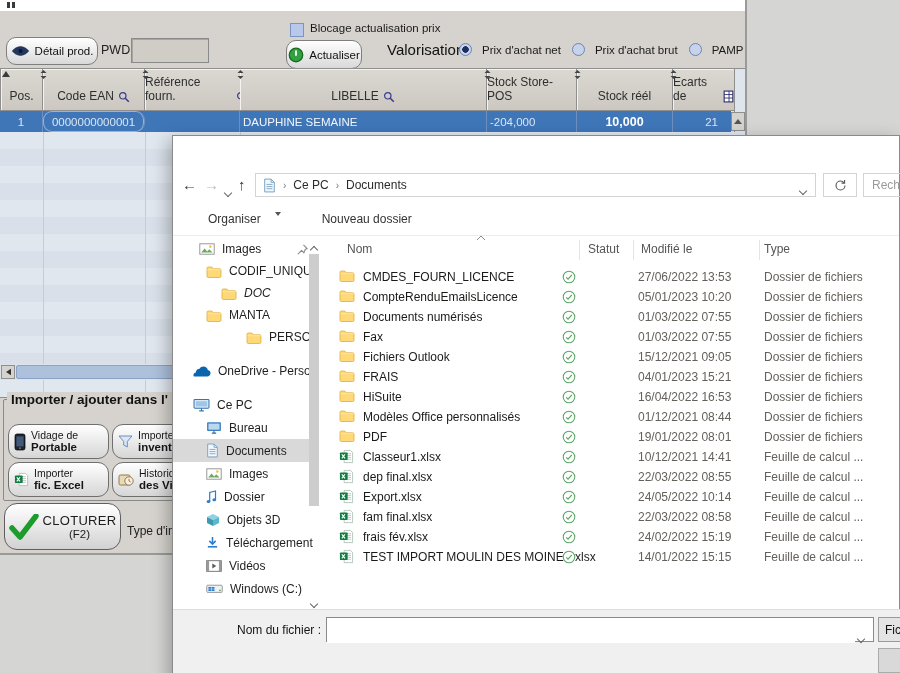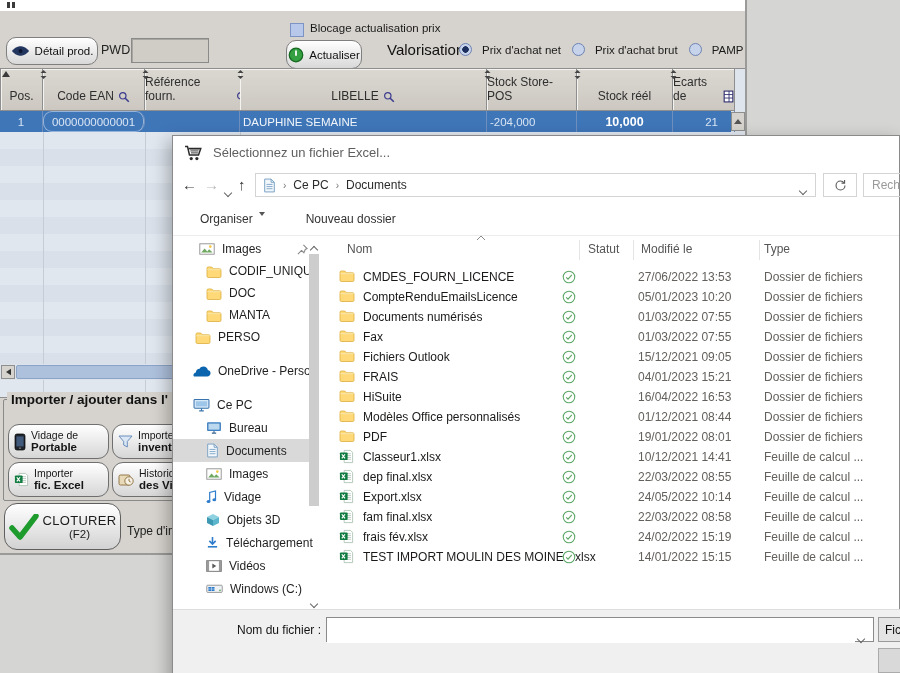--- a/index.html
+++ b/index.html
@@ -92,21 +92,21 @@
   .crumb .sep{color:#777;font-size:10px}
   .crumb .cdown{position:absolute;right:9px;top:9px}
   .rfbox{position:absolute;left:650px;top:4px;width:34px;height:24px;border:1px solid #d4d4d4;
          display:flex;align-items:center;justify-content:center;box-sizing:border-box}
   .searchbox{position:absolute;left:690px;top:4px;width:50px;height:24px;border:1px solid #d4d4d4;box-sizing:border-box}
   .searchbox input{width:100%;height:100%;border:none;outline:none;padding:0 0 0 8px;font-size:12px;color:#444;
                    font-family:"Liberation Sans",sans-serif;background:transparent}
   .searchbox input::placeholder{color:#9a9a9a}
   .dlg-toolbar{position:absolute;left:0;top:66px;right:0;height:33px;border-bottom:1px solid #ececec;
                display:flex;align-items:center;font-size:12px;color:#333}
-  #organiser{margin-left:27px;display:flex;align-items:flex-start;gap:6px}
+  #organiser{margin-left:35px;display:flex;align-items:flex-start;gap:14px}
   #newfolder{margin-left:41px}
   .tri-down{width:0;height:0;border-left:3.5px solid transparent;border-right:3.5px solid transparent;border-top:4px solid #555}
 
   .dlg-content{position:absolute;left:0;top:99px;width:728px;height:374px}
   
   .sb{position:absolute;left:0;top:0;width:156px;height:100%;padding-top:3px;box-sizing:border-box}
   .sbi{display:flex;align-items:center;gap:7px;height:22px;width:140px;font-size:12px;color:#1f1f1f;box-sizing:border-box;white-space:nowrap;overflow:hidden}
   .sbi.h23{height:23px}
   .sbi.gap{margin-top:12px}
   .sbi.selected{background:#d9d9d9}
@@ -373,31 +373,20 @@
         </svg>
       </span>
       <span class="imp-txt">
         <span class="l1">Historique</span>
         <span class="l2">des Vida</span>
       </span>
     </div>
   </div>
 
 <div id="dlg">
-  <div class="dlg-title">
-    <span class="ic">
-        <svg width="19" height="16" viewBox="0 0 20 17">
-          <path d="M1 1.5h2.6l2.1 9h9.6l2.4-6.8H5" fill="none" stroke="#2b2b2b" stroke-width="1.6"></path>
-          <path d="M6 4.2h10M6.7 6.3h8.6M7.3 8.4h7.4" stroke="#2b2b2b" stroke-width="1"></path>
-          <circle cx="7.6" cy="14.4" r="1.7" fill="#2b2b2b"></circle>
-          <circle cx="13.6" cy="14.4" r="1.7" fill="#2b2b2b"></circle>
-        </svg>
-      </span>
-    <span>Sélectionnez un fichier Excel...</span>
-  </div>
 
   <div class="addr">
     <span class="nav-a" style="left:9px">←</span>
     <span class="nav-a dis" style="left:31px">→</span>
     <span style="position:absolute;left:52px;top:13px"><span class="chv"></span></span>
     <span class="nav-a" style="left:65px">↑</span>
     <div class="crumb">
       <span class="ic">
           <svg width="13" height="15" viewBox="0 0 12 14">
             <path d="M1.5 1h6l3 3v9h-9z" fill="#f2f7fb" stroke="#7aa1c4" stroke-width=".9"></path>
@@ -453,39 +442,39 @@
         </div>
         <div class="sbi" style="padding-left: 33px;">
           <span class="ic">
             <svg width="16" height="13" viewBox="0 0 16 13">
               <path d="M1 3.2c0-.7.5-1.2 1.2-1.2h3.6l1.6 1.8h6.4c.7 0 1.2.5 1.2 1.2v6.3c0 .7-.5 1.2-1.2 1.2H2.2c-.7 0-1.2-.5-1.2-1.2z" fill="#ffd978" stroke="#dcae3c" stroke-width=".8"></path>
               <path d="M1.4 4.7h13.2" stroke="#f7e5a9" stroke-width="1"></path>
             </svg>
           </span>
           <span>CODIF_UNIQUE</span>
         </div>
-        <div class="sbi" style="padding-left: 33px;">
+        <div class="sbi" style="padding-left: 48px; font-style: italic;">
           <span class="ic">
             <svg width="16" height="13" viewBox="0 0 16 13">
               <path d="M1 3.2c0-.7.5-1.2 1.2-1.2h3.6l1.6 1.8h6.4c.7 0 1.2.5 1.2 1.2v6.3c0 .7-.5 1.2-1.2 1.2H2.2c-.7 0-1.2-.5-1.2-1.2z" fill="#ffd978" stroke="#dcae3c" stroke-width=".8"></path>
               <path d="M1.4 4.7h13.2" stroke="#f7e5a9" stroke-width="1"></path>
             </svg>
           </span>
           <span>DOC</span>
         </div>
         <div class="sbi" style="padding-left: 33px;">
           <span class="ic">
             <svg width="16" height="13" viewBox="0 0 16 13">
               <path d="M1 3.2c0-.7.5-1.2 1.2-1.2h3.6l1.6 1.8h6.4c.7 0 1.2.5 1.2 1.2v6.3c0 .7-.5 1.2-1.2 1.2H2.2c-.7 0-1.2-.5-1.2-1.2z" fill="#ffd978" stroke="#dcae3c" stroke-width=".8"></path>
               <path d="M1.4 4.7h13.2" stroke="#f7e5a9" stroke-width="1"></path>
             </svg>
           </span>
           <span>MANTA</span>
         </div>
-        <div class="sbi" style="padding-left: 22px;">
+        <div class="sbi" style="padding-left: 29px; margin-left: 44px;">
           <span class="ic">
             <svg width="16" height="13" viewBox="0 0 16 13">
               <path d="M1 3.2c0-.7.5-1.2 1.2-1.2h3.6l1.6 1.8h6.4c.7 0 1.2.5 1.2 1.2v6.3c0 .7-.5 1.2-1.2 1.2H2.2c-.7 0-1.2-.5-1.2-1.2z" fill="#ffd978" stroke="#dcae3c" stroke-width=".8"></path>
               <path d="M1.4 4.7h13.2" stroke="#f7e5a9" stroke-width="1"></path>
             </svg>
           </span>
           <span>PERSO</span>
         </div>
         <div class="sbi gap" style="padding-left: 20px;">
           <span class="ic">
@@ -536,21 +525,21 @@
           <span>Images</span>
         </div>
         <div class="sbi h23" style="padding-left: 33px;">
           <span class="ic">
             <svg width="11" height="14" viewBox="0 0 10 14">
               <path d="M3.2 11.2V2.4L9 1v8.6" fill="none" stroke="#2e7ccc" stroke-width="1.2"></path>
               <ellipse cx="2" cy="11.4" rx="1.9" ry="1.5" fill="#2e7ccc"></ellipse>
               <ellipse cx="7.8" cy="9.8" rx="1.9" ry="1.5" fill="#2e7ccc"></ellipse>
             </svg>
           </span>
-          <span>Vidage</span>
+          <span>Dossier</span>
         </div>
         <div class="sbi h23" style="padding-left: 33px;">
           <span class="ic">
             <svg width="14" height="14" viewBox="0 0 14 14">
               <path d="M7 1l6 3-6 3-6-3z" fill="#8ed2e2"></path>
               <path d="M7 7l6-3v6l-6 3z" fill="#5cb6cd"></path>
               <path d="M7 7L1 4v6l6 3z" fill="#3e9ab3"></path>
             </svg>
           </span>
           <span>Objets 3D</span>

